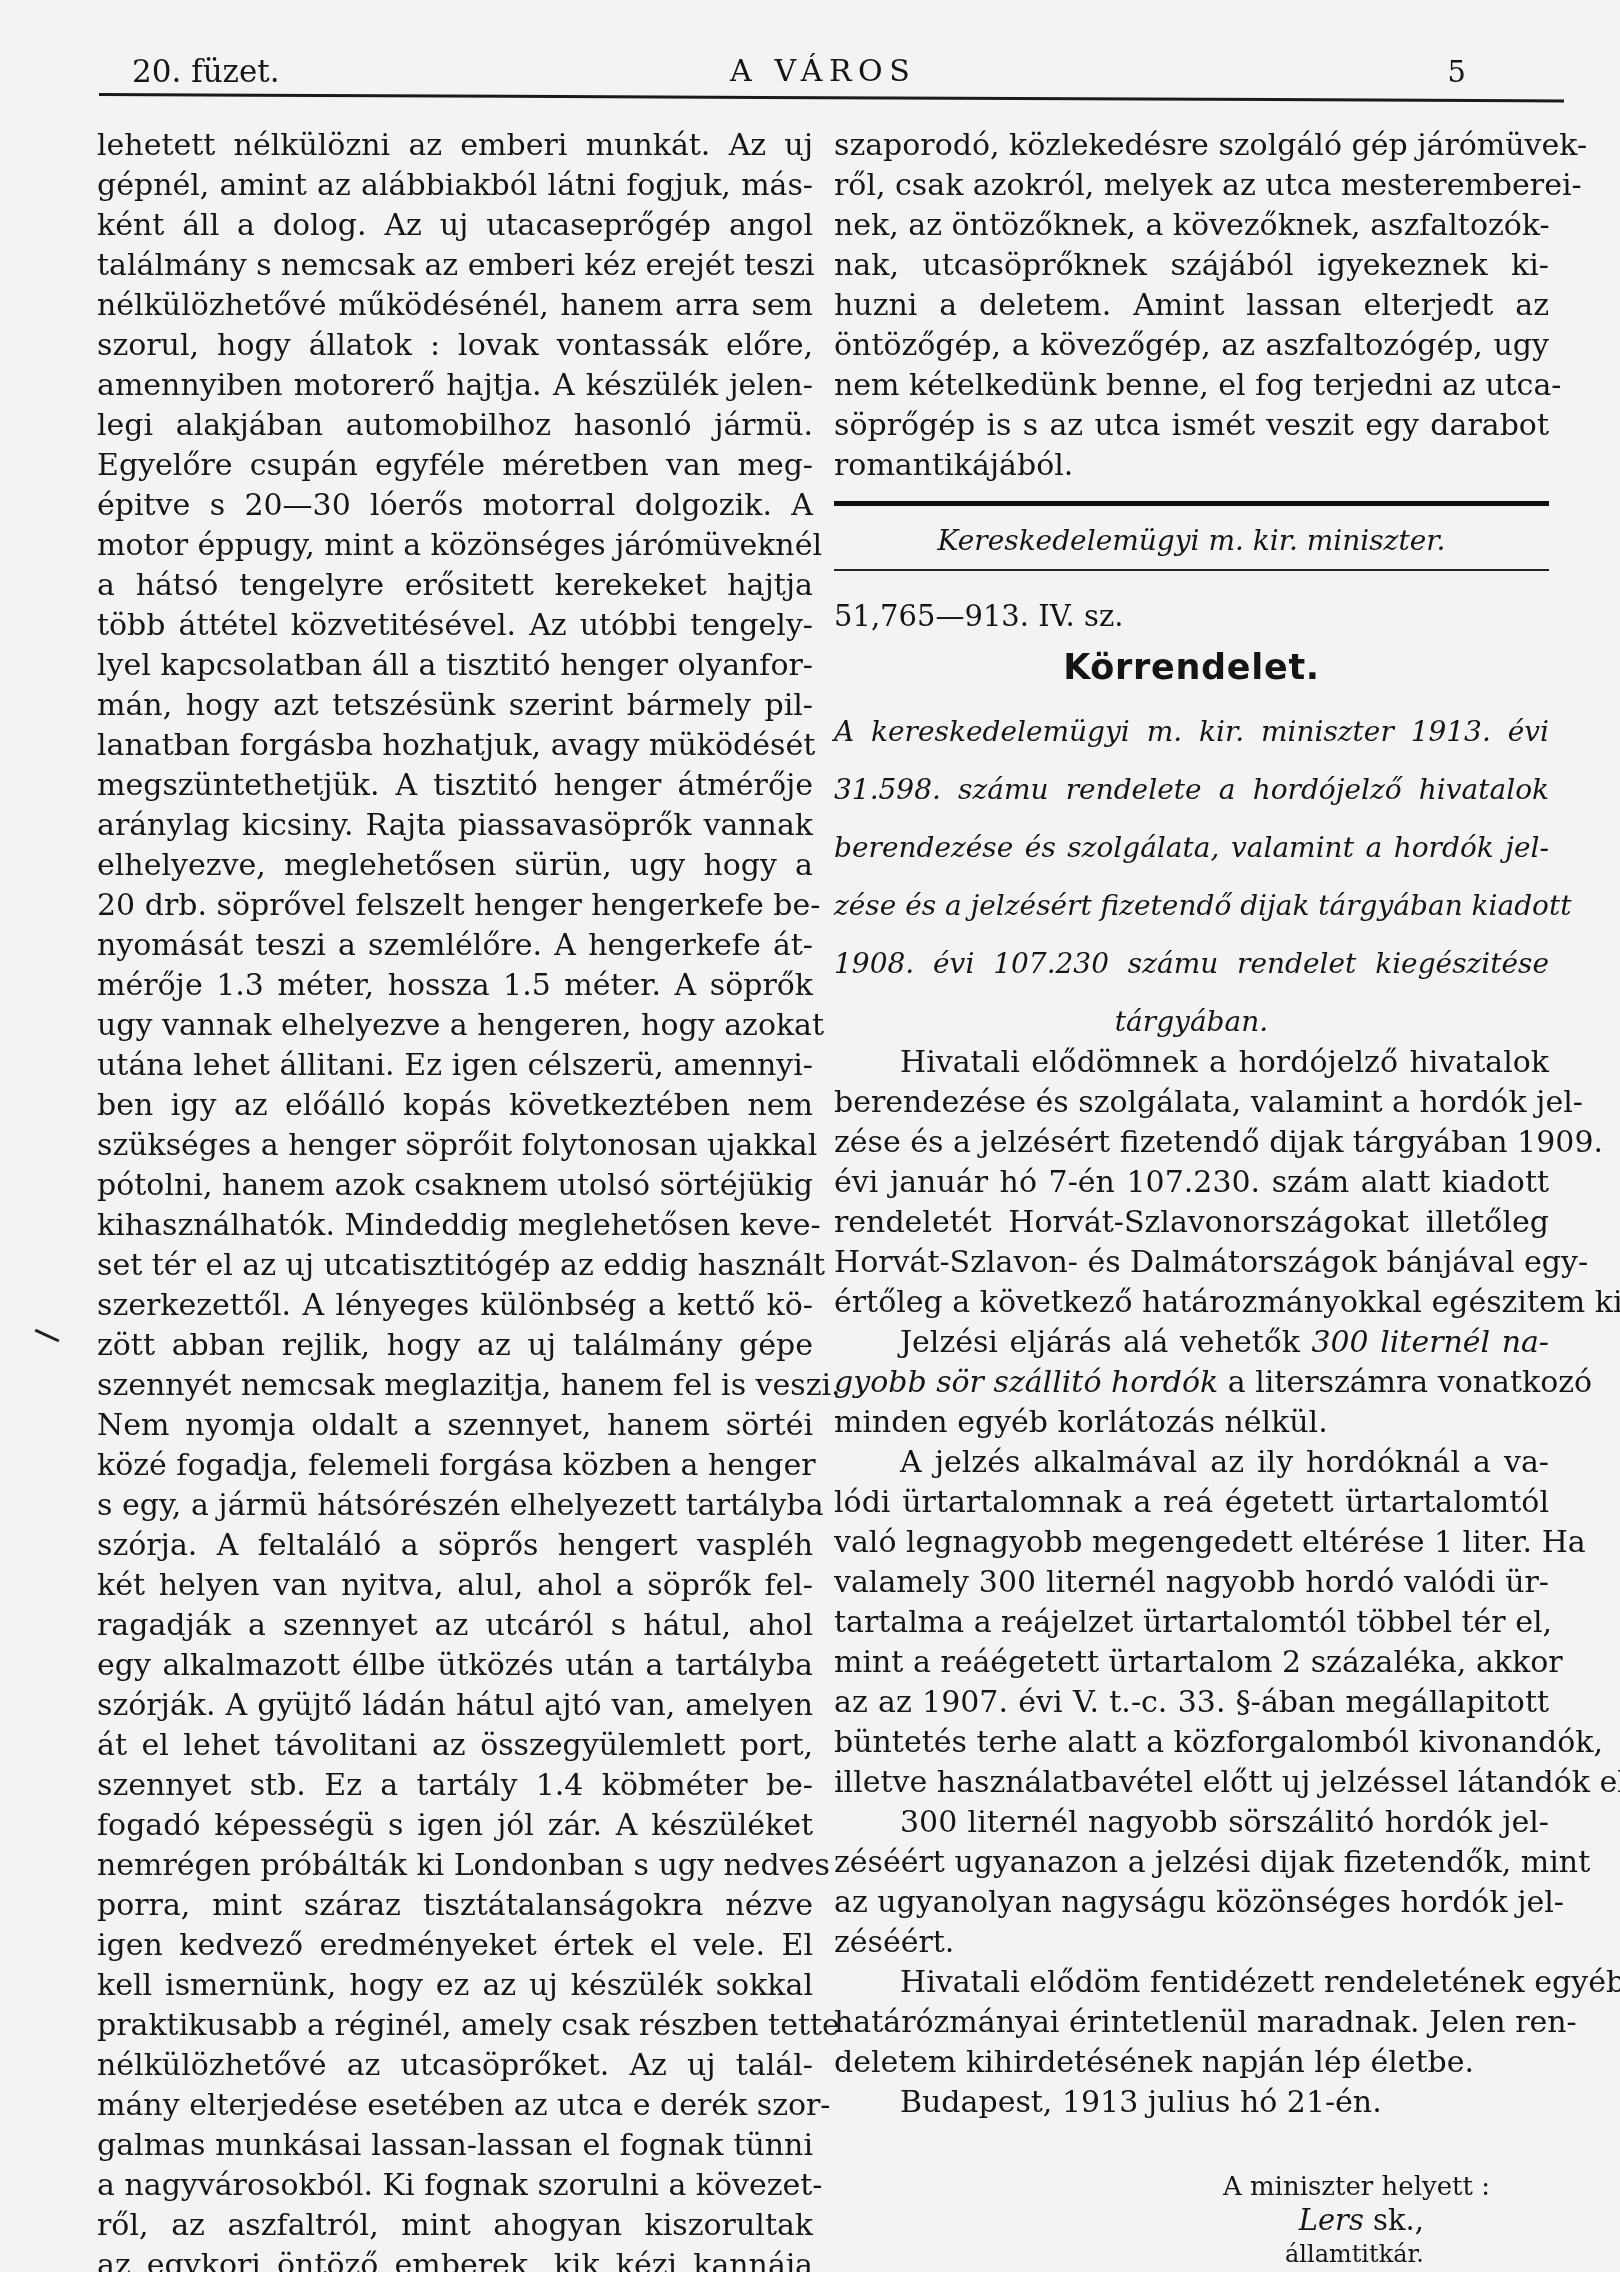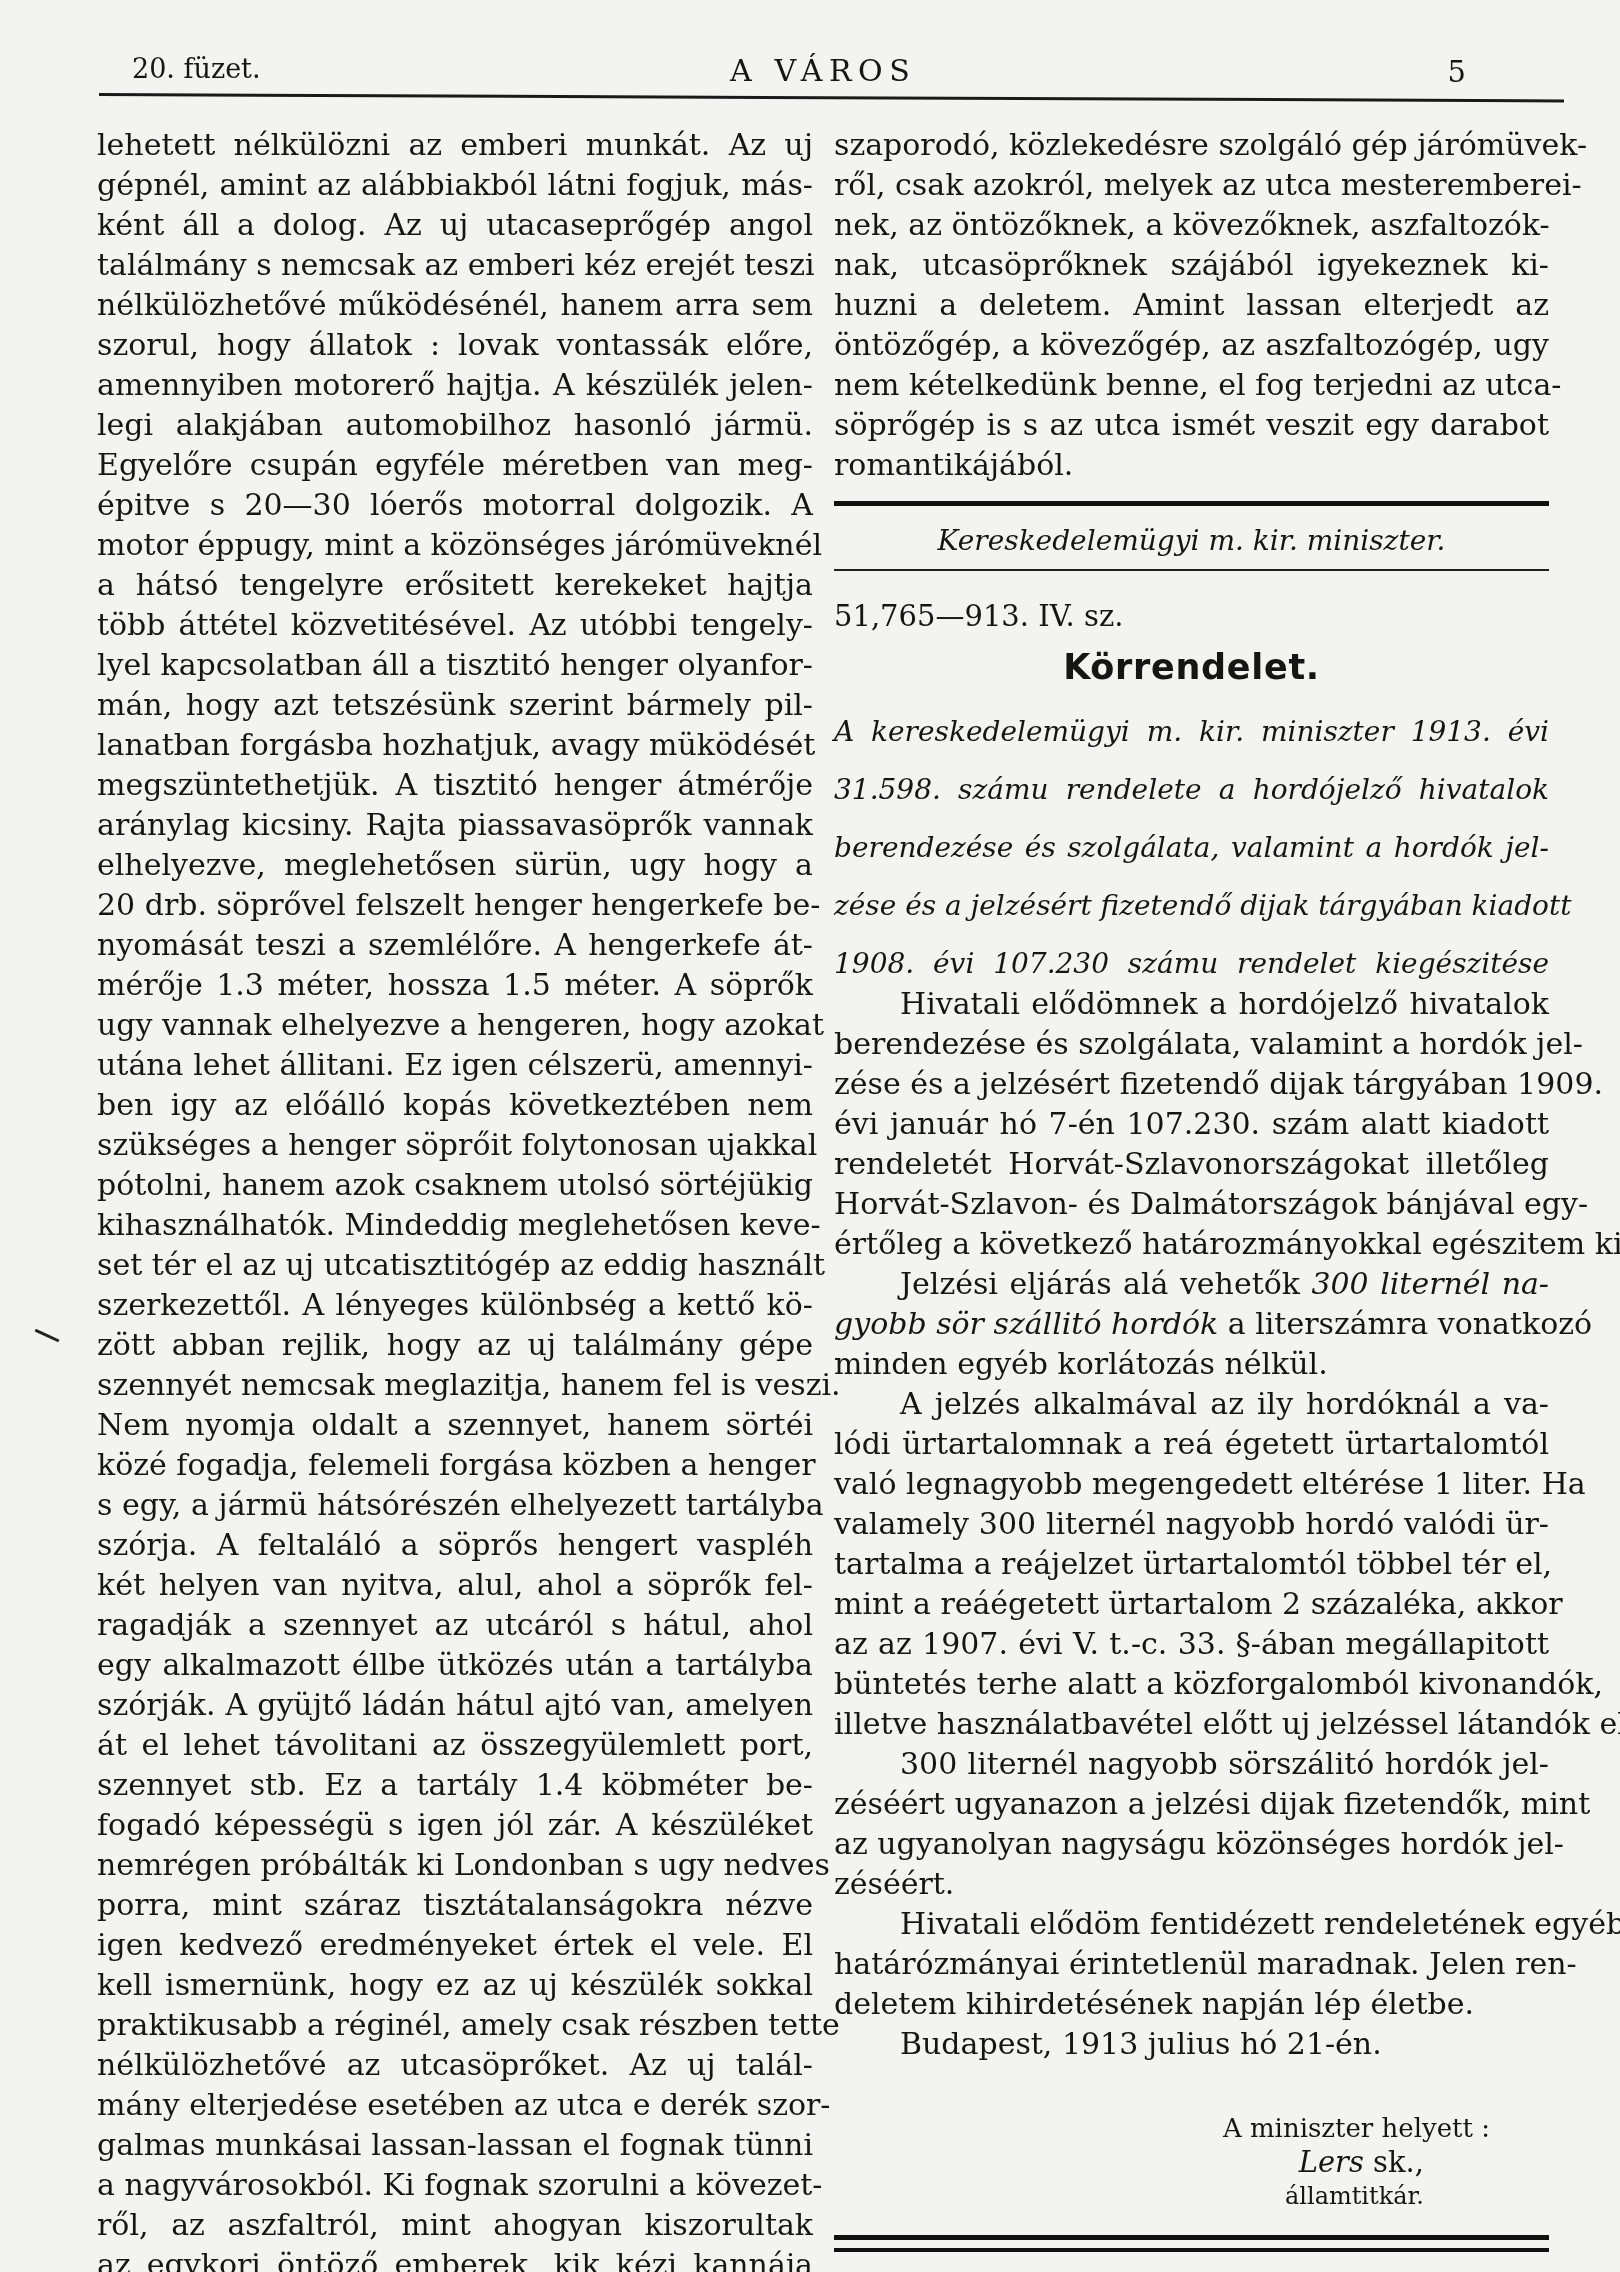--- a/index.html
+++ b/index.html
@@ -7,21 +7,21 @@
     width: 1620px; height: 2273px;
     background: #f3f3f1;
     font-family: "DejaVu Serif", "Liberation Serif", serif;
     color: #151515;
     position: relative;
     overflow: hidden;
   }
   .page-header {
     position: absolute; left: 99px; top: 46px; width: 1367px; height: 53px;
   }
-  .hdr-left { position: absolute; left: 33px; top: 6.6px; font-size: 27px; }
+  .hdr-left { position: absolute; left: 33px; top: 6.6px; font-size: 31px; }
   .hdr-center { position: absolute; left: 631px; top: 6.6px; font-size: 30px; letter-spacing: 6.6px; }
   .hdr-right { position: absolute; right: 0; top: 9.2px; font-size: 29px; }
   .hdr-rule { position: absolute; left: 99px; top: 93px; width: 1465px; height: 2.6px; background: #1a1a1a; transform: rotate(0.25deg); transform-origin: left; }
 
   .col { position: absolute; top: 125px; width: 716px; font-size: 30px; line-height: 40px; }
   .col-left { left: 97px; }
   .col-right { left: 834px; width: 715px; }
   .line { display: block; text-align: justify; text-align-last: justify; white-space: nowrap; height: 40px; }
   .line.last { text-align-last: left; }
   .line.indent { padding-left: 66px; }
@@ -145,20 +145,21 @@
 
   <div class="ref-no">51,765—913. IV. sz.</div>
   <div class="section-title">Körrendelet.</div>
 
   <div class="it-block" id="decree-summary">
       <span class="line">A kereskedelemügyi m. kir. miniszter 1913. évi</span>
       <span class="line">31.598. számu rendelete a hordójelző hivatalok</span>
       <span class="line">berendezése és szolgálata, valamint a hordók jel-</span>
       <span class="line">zése és a jelzésért fizetendő dijak tárgyában kiadott</span>
       <span class="line">1908. évi 107.230 számu rendelet kiegészitése</span>
+      <span class="line center">tárgyában.</span>
     </div>
 
   <div id="decree-body">
       <span class="line indent">Hivatali elődömnek a hordójelző hivatalok</span>
       <span class="line">berendezése és szolgálata, valamint a hordók jel-</span>
       <span class="line">zése és a jelzésért fizetendő dijak tárgyában 1909.</span>
       <span class="line">évi január hó 7-én 107.230. szám alatt kiadott</span>
       <span class="line">rendeletét Horvát-Szlavonországokat illetőleg</span>
       <span class="line">Horvát-Szlavon- és Dalmátországok bánjával egy-</span>
       <span class="line">értőleg a következő határozmányokkal egészitem ki.</span>

